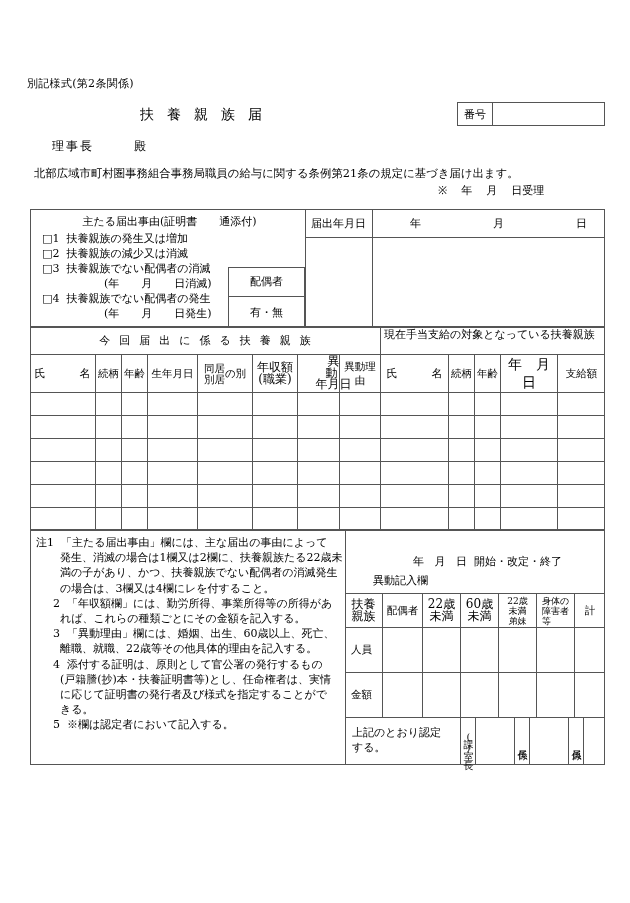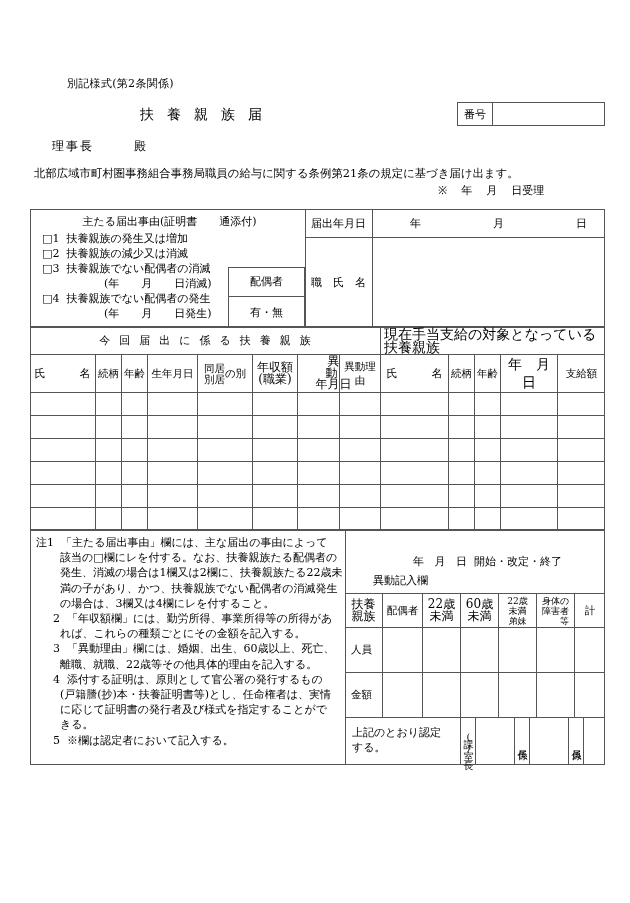--- a/index.html
+++ b/index.html
@@ -5,21 +5,21 @@
   html,body{margin:0;padding:0;background:#fff;}
   body{
     width:630px;height:903px;
     font-family:"DejaVu Serif","Liberation Serif",serif;
     color:#000;
     -webkit-font-smoothing:none;
   }
   .page{position:relative;width:630px;height:903px;}
 
   
-  .form-code{position:absolute;left:27px;top:76px;font-size:11px;letter-spacing:.3px;margin-left:40px;}
+  .form-code{position:absolute;left:27px;top:76px;font-size:11px;letter-spacing:.3px;}
   .doc-title{position:absolute;left:140px;top:106px;font-size:14px;letter-spacing:13px;}
   .addressee{position:absolute;left:52px;top:138px;font-size:12px;}
   .addressee .nm{letter-spacing:2px;}
   .addressee .hon{margin-left:40px;letter-spacing:1px;}
   .legal-line{position:absolute;left:34px;top:166px;font-size:11.3px;letter-spacing:.1px;white-space:nowrap;}
   .receipt-line{position:absolute;left:438px;top:182px;font-size:11px;white-space:nowrap;}
   .receipt-line span{margin-right:14px;}
   .receipt-line span:last-child{margin-right:0;}
 
   
@@ -115,29 +115,28 @@
   <div class="cell ctr" style="left:228px;top:267px;width:77px;height:30px;font-size:11px;border-bottom:1px solid #555;">配偶者</div>
   <div class="cell ctr" style="left:228px;top:297px;width:77px;height:30px;font-size:11px;">有・無</div>
 
   <div class="cell ctr" style="left:305px;top:209px;width:67px;height:29px;font-size:11px;">届出年月日</div>
   <div class="cell" style="left:372px;top:209px;width:233px;height:29px;font-size:11px;display:flex;align-items:center;">
     <span style="margin-left:38px;">年</span>
     <span style="margin-left:72px;">月</span>
     <span style="margin-left:72px;">日</span>
   </div>
 
-  <div class="cell ctr" style="left:305px;top:238px;width:67px;height:89px;font-size:11px;">職　氏　名</div>
   <div class="cell" style="left:372px;top:238px;width:233px;height:89px;"></div>
 
   <div class="grid" style="left:30px;top:327px;width:575px;height:203px;"></div>
 
   <div class="cell bb ctr" style="left:30px;top:327px;width:350px;height:28px;">
     <span class="hdr-sp">今回届出に係る扶養親族</span>
   </div>
-  <div class="cell bb bl" style="left:380px;top:327px;width:225px;height:28px;font-size:14px;line-height:13px;padding:1px 2px 0 3px;">現在手当支給の対象となっている扶養親族</div>
+  <div class="cell bb bl" style="left:380px;top:327px;width:225px;height:28px;font-size:11px;line-height:13px;padding:1px 2px 0 3px;">現在手当支給の対象となっている扶養親族</div>
 
   <div class="cell bb ctr" style="left:30px;top:355px;width:65px;height:38px;font-size:11px;letter-spacing:4px;text-indent:4px;">氏　　名</div>
   <div class="cell bb bl ctr" style="left:95px;top:355px;width:26px;height:38px;font-size:10.5px;">続柄</div>
   <div class="cell bb bl ctr" style="left:121px;top:355px;width:26px;height:38px;font-size:10.5px;">年齢</div>
   <div class="cell bb bl ctr" style="left:147px;top:355px;width:50px;height:38px;font-size:10.5px;">生年月日</div>
 
   <div class="cell bb bl" style="left:197px;top:355px;width:55px;height:38px;display:flex;align-items:center;justify-content:center;">
     <span class="v-two" style="display:inline-block;">
       <span style="display:block;">同居</span>
       <span style="display:block;">別居</span>
@@ -185,21 +184,20 @@
   <div class="cell bb" style="left:30px;top:439px;width:575px;height:23px;"></div>
   <div class="cell bb" style="left:30px;top:462px;width:575px;height:23px;"></div>
   <div class="cell bb" style="left:30px;top:485px;width:575px;height:23px;"></div>
   <div class="cell" style="left:30px;top:508px;width:575px;height:22px;"></div>
 
   <div class="grid" style="left:30px;top:530px;width:575px;height:235px;"></div>
   <div class="cell bl" style="left:345px;top:530px;width:0;height:235px;"></div>
 
   <div class="notes" style="left:36px;top:535px;width:305px;">
     <p class="ind0"><span>注1</span>&nbsp;&nbsp;<span>「主たる届出事由」欄には、主な届出の事由によって</span></p>
-    <p class="ind2">該当の□欄にレを付する。なお、扶養親族たる配偶者の</p>
     <p class="ind2">発生、消滅の場合は1欄又は2欄に、扶養親族たる22歳未</p>
     <p class="ind2">満の子があり、かつ、扶養親族でない配偶者の消滅発生</p>
     <p class="ind2">の場合は、3欄又は4欄にレを付すること。</p>
 
     <p class="ind1"><span>2</span>&nbsp;&nbsp;<span>「年収額欄」には、勤労所得、事業所得等の所得があ</span></p>
     <p class="ind2">れば、これらの種類ごとにその金額を記入する。</p>
 
     <p class="ind1"><span>3</span>&nbsp;&nbsp;<span>「異動理由」欄には、婚姻、出生、60歳以上、死亡、</span></p>
     <p class="ind2">離職、就職、22歳等その他具体的理由を記入する。</p>
 
@@ -238,21 +236,21 @@
     </span>
   </div>
   <div class="cell bb bl ctr" style="left:498px;top:594px;width:38px;height:34px;">
     <span style="font-size:9px;line-height:10px;text-align:center;">
       <span style="display:block;">22歳</span>
       <span style="display:block;">未満</span>
       <span style="display:block;">弟妹</span>
     </span>
   </div>
   <div class="cell bb bl ctr" style="left:536px;top:594px;width:38px;height:34px;">
-    <span style="font-size:9px;line-height:10px;text-align:right;">
+    <span style="font-size:9px;line-height:10px;text-align:left;">
       <span style="display:block;">身体の</span>
       <span style="display:block;">障害者</span>
       <span style="display:block;">等</span>
     </span>
   </div>
   <div class="cell bb bl ctr" style="left:574px;top:594px;width:31px;height:34px;font-size:10.5px;">計</div>
 
   <div class="cell bb ctrv" style="left:345px;top:628px;width:37px;height:45px;font-size:10.5px;padding-left:6px;">人員</div>
   <div class="cell bb bl" style="left:382px;top:628px;width:40px;height:45px;"></div>
   <div class="cell bb bl" style="left:422px;top:628px;width:38px;height:45px;"></div>

